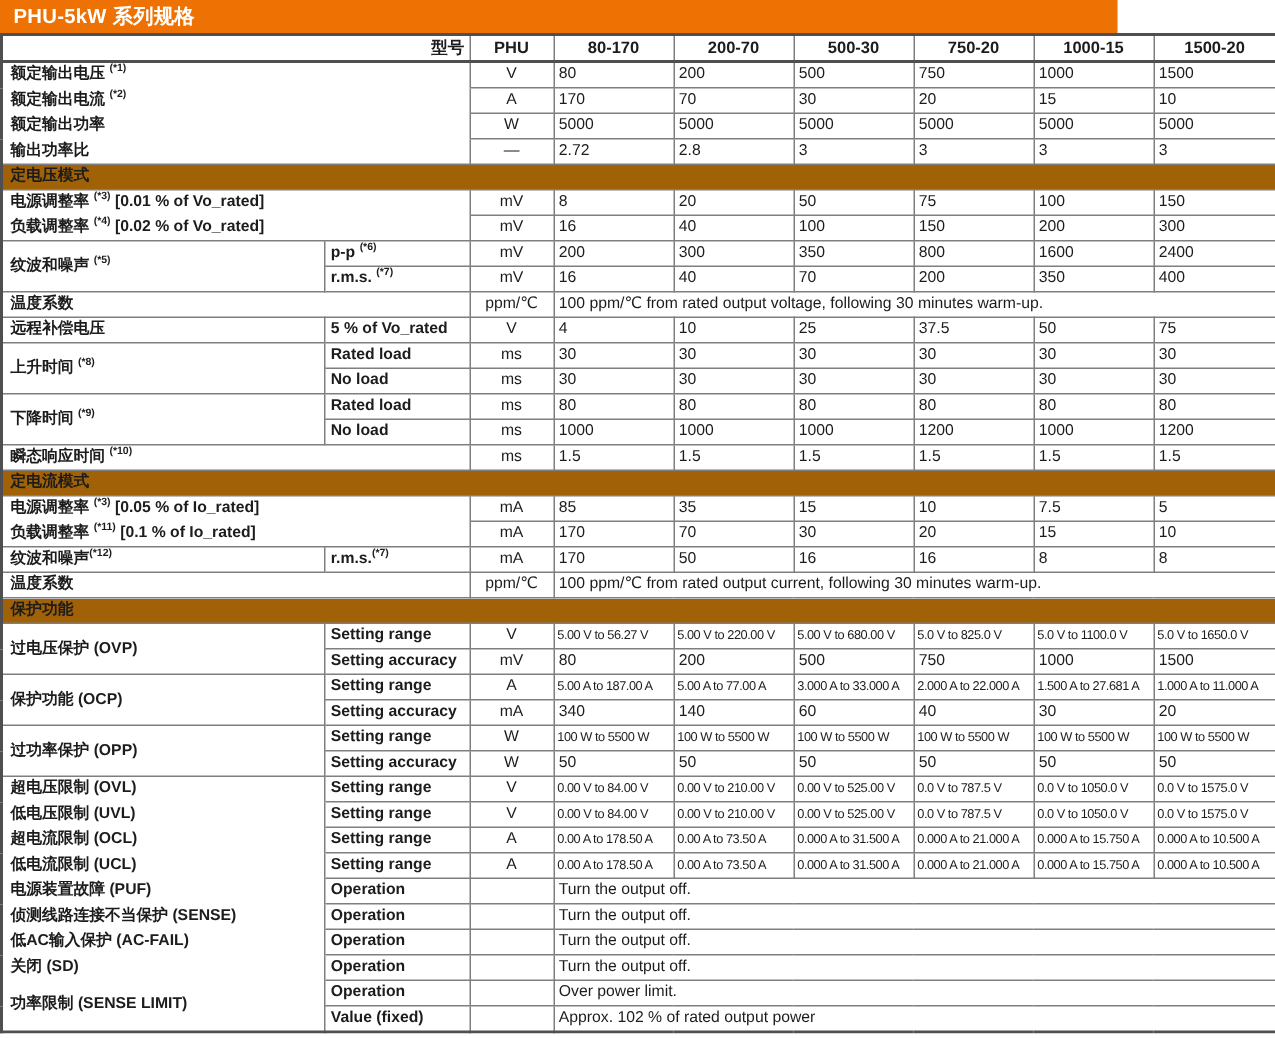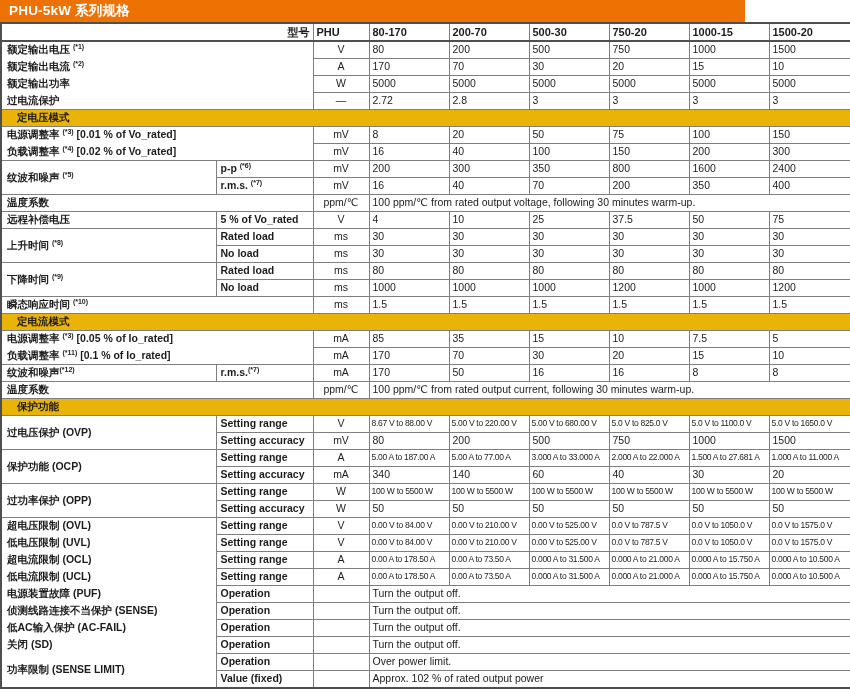--- a/index.html
+++ b/index.html
@@ -9,22 +9,22 @@
     font-size:13.5px;line-height:22px;padding-left:9px;box-sizing:border-box;
     letter-spacing:.2px;}
   table.spec{width:850px;border-collapse:collapse;table-layout:fixed;
     border:2px solid #4f4f51;}
   td{border:1px solid #7f7f81;height:16px;font-size:10.5px;padding:0 3px;
     line-height:1.12;vertical-align:middle;overflow:hidden;white-space:nowrap;
     text-align:left;}
   td.label{font-weight:bold;padding-left:5px;}
   td.sub{font-weight:bold;padding-left:4px;}
   td.unit{text-align:center;padding:0 1px;}
-  td.sec{font-weight:bold;background:#eab308;padding-left:15px;}
-  td.head{font-weight:bold;font-size:11px;
+  td.sec{font-weight:bold;background:#a16207;padding-left:5px;}
+  td.head{font-weight:bold;text-align:center;font-size:11px;
     border-bottom:2px solid #4f4f51;}
   td.headl{text-align:right;padding-left:5px;}
   td.small{font-size:8.5px;letter-spacing:-0.3px;padding:0 1px 0 2px;}
   td.nb{border-bottom-style:hidden;}
   sup{font-size:7px;vertical-align:super;line-height:0;}
 </style>
 </head>
 <body>
 
 <div class="page">
@@ -78,21 +78,21 @@
           <td colspan="2" class="label nb">额定输出功率</td>
           <td class="unit">W</td>
           <td>5000</td>
           <td>5000</td>
           <td>5000</td>
           <td>5000</td>
           <td>5000</td>
           <td>5000</td>
         </tr>
         <tr>
-          <td colspan="2" class="label">过电流保护</td>
+          <td colspan="2" class="label">输出功率比</td>
           <td class="unit">—</td>
           <td>2.72</td>
           <td>2.8</td>
           <td>3</td>
           <td>3</td>
           <td>3</td>
           <td>3</td>
         </tr>
         <tr>
           <td colspan="9" class="sec">定电压模式</td>
@@ -245,21 +245,21 @@
           <td class="unit">ppm/℃</td>
           <td colspan="6">100 ppm/℃ from rated output current, following 30 minutes warm-up.</td>
         </tr>
         <tr>
           <td colspan="9" class="sec">保护功能</td>
         </tr>
         <tr>
           <td rowspan="2" class="label">过电压保护 (OVP)</td>
           <td class="sub">Setting range</td>
           <td class="unit">V</td>
-          <td class="small">8.67 V to 88.00 V</td>
+          <td class="small">5.00 V to 56.27 V</td>
           <td class="small">5.00 V to 220.00 V</td>
           <td class="small">5.00 V to 680.00 V</td>
           <td class="small">5.0 V to 825.0 V</td>
           <td class="small">5.0 V to 1100.0 V</td>
           <td class="small">5.0 V to 1650.0 V</td>
         </tr>
         <tr>
           <td class="sub">Setting accuracy</td>
           <td class="unit">mV</td>
           <td>80</td>

